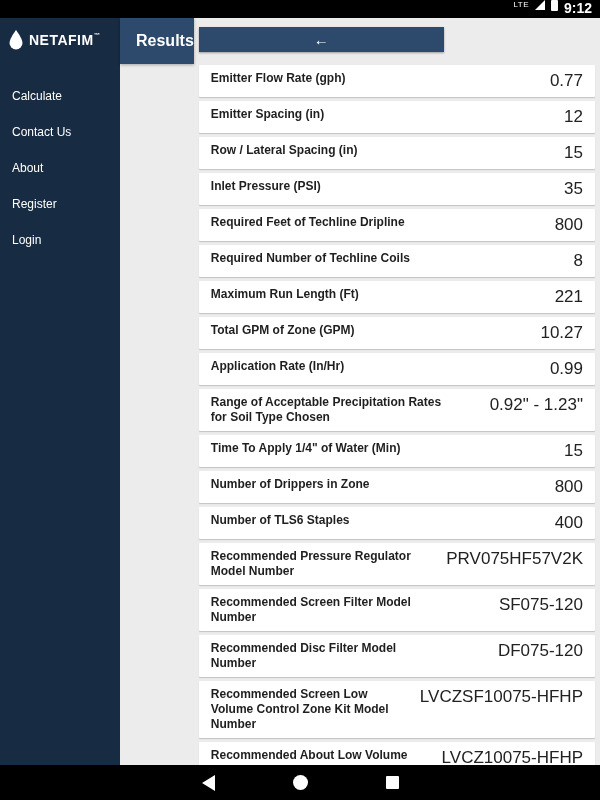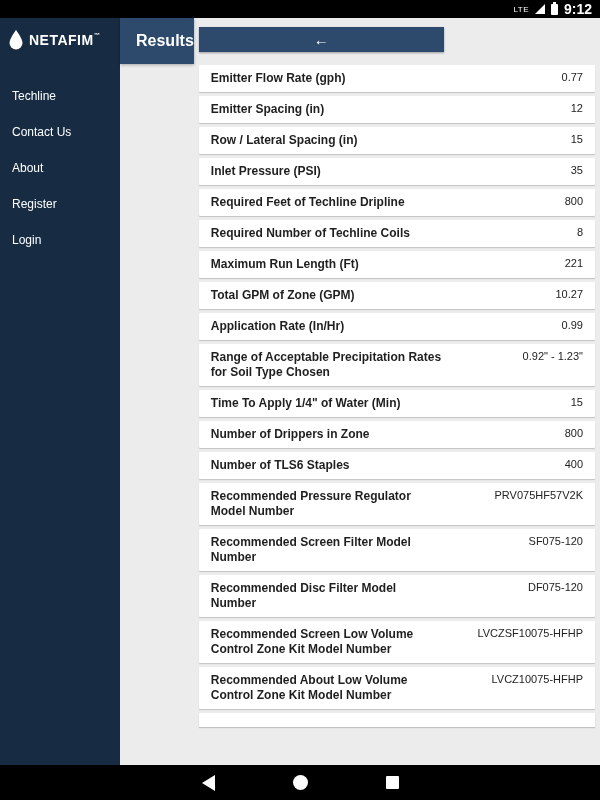--- a/index.html
+++ b/index.html
@@ -1,21 +1,21 @@
 <!DOCTYPE html>
 <html><head>
 <meta charset="utf-8">
 <style>
   * { margin: 0; padding: 0; box-sizing: border-box; }
   html,body { width:600px; height:800px; }
   body { font-family: "Liberation Sans", sans-serif; background:#000; }
   .screen { width:600px; height:800px; display:flex; flex-direction:column; overflow:hidden; background:#ececec; }
 
   
-  .status-bar { height:18px; background:#000; color:#fff; display:flex; align-items:center;
+  .status-bar { height:18px; background:#000; color:#fff; display:flex; 
                 justify-content:flex-end; gap:6px; padding:0 8px; flex:0 0 auto; }
   .sb-net { font-size:8px; letter-spacing:.5px; }
   .sb-signal { width:0; height:0; border-bottom:10px solid #fff; border-left:10px solid transparent; }
   .sb-batt { width:7px; height:11px; background:#fff; border-radius:1px; position:relative; }
   .sb-batt:before { content:""; position:absolute; top:-2px; left:2px; width:3px; height:2px; background:#fff; }
   .sb-time { font-size:14px; font-weight:bold; }
 
   
   .body { flex:1 1 auto; display:flex; min-height:0; }
 
@@ -33,21 +33,21 @@
 
   .content { flex:1 1 auto; overflow:hidden; padding:9px 5px 0 5px; display:flex; flex-direction:column; }
   .back-btn { width:245px; height:25px; background:#2d4a6c; color:#fff; border:none;
               display:flex; align-items:center; justify-content:center; font-size:15px;
               box-shadow:0 1px 2px rgba(0,0,0,.35); cursor:pointer; margin-bottom:13px; flex:0 0 auto; }
 
   .rows { display:flex; flex-direction:column; gap:4px; }
   .row { background:#fff; display:flex; justify-content:space-between;
          padding:6px 12px; box-shadow:0 1px 1px rgba(0,0,0,.18); border-radius:1px; }
   .row-label { font-size:12px; font-weight:bold; color:#1f1f1f; line-height:15px; max-width:62%; }
-  .row-value { font-size:11px; color:#222; white-space:nowrap; margin-left:10px; }
+  .row-value { font-size:17px; color:#222; white-space:nowrap; margin-left:10px; }
   .partial-row { background:#fff; height:14px; margin-top:4px; box-shadow:0 1px 1px rgba(0,0,0,.18); flex:0 0 auto; }
 
   
   .nav-bar { height:35px; background:#000; display:flex; align-items:center; justify-content:center;
              gap:78px; flex:0 0 auto; }
   .nav-back { width:0; height:0; border-top:8px solid transparent; border-bottom:8px solid transparent;
               border-right:13px solid #fff; cursor:pointer; }
   .nav-home { width:15px; height:15px; background:#fff; border-radius:50%; cursor:pointer; }
   .nav-recents { width:13px; height:13px; background:#fff; border-radius:1px; cursor:pointer; }
 
@@ -70,21 +70,21 @@
     <div class="sidebar">
       <div class="brand">
         <span class="drop-icon">
           <svg width="16" height="20" viewBox="0 0 16 20">
             <path d="M8 0 C8 0 1.5 8.5 1.5 13 a6.5 6.5 0 0 0 13 0 C14.5 8.5 8 0 8 0 Z" fill="#ffffff"></path>
           </svg>
         </span>
         <span class="brand-name"><span>NETAFIM</span><span class="brand-tm">™</span></span>
       </div>
       <div class="menu">
-        <div class="menu-item">Techline</div>
+        <div class="menu-item">Calculate</div>
         <div class="menu-item">Contact Us</div>
         <div class="menu-item">About</div>
         <div class="menu-item">Register</div>
         <div class="menu-item">Login</div>
       </div>
     </div>
 
     <div class="main">
       <div class="app-bar">
         <span class="app-title">Results</span>

